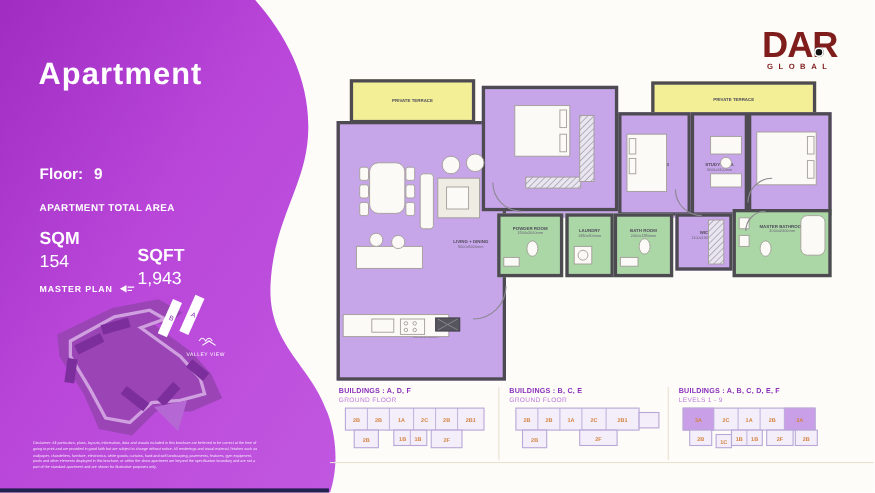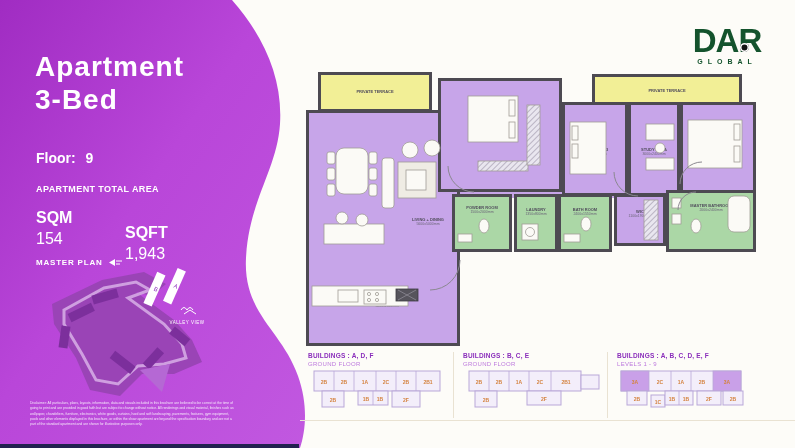--- a/index.html
+++ b/index.html
@@ -13,21 +13,21 @@
   #floor-line .v{margin-left:6px;}
   #area-header{left:36px;top:184px;font-size:9px;font-weight:bold;letter-spacing:.4px;}
   .area-col{position:absolute;color:#fff;font-size:16px;}
   .area-col .lab{font-weight:bold;margin-bottom:3px;}
   #sqm-col{left:36px;top:209px;}
   #sqft-col{left:125px;top:224px;}
   #masterplan-label{left:36px;top:258px;font-size:8px;font-weight:bold;letter-spacing:.8px;display:flex;gap:5px;}
   #masterplan-svg{position:absolute;left:24px;top:262px;}
   #disclaimer{left:30px;top:401px;width:208px;font-size:3.4px;line-height:1.55;color:rgba(255,255,255,.85);}
   
-  #logo{position:absolute;right:22px;top:24px;width:92px;text-align:center;color:#14532d;}
+  #logo{position:absolute;right:22px;top:24px;width:92px;text-align:center;color:#7f1d1d;}
   #logo .main{font-size:33px;font-weight:900;letter-spacing:-1px;line-height:34px;position:relative;}
   #logo .globe{position:absolute;width:9px;height:9px;border-radius:50%;background:#111;
                box-shadow:inset 0 0 0 1.5px #fff;right:24px;bottom:6px;}
   #logo .sub{font-size:7px;letter-spacing:5px;font-weight:bold;margin-top:0px;}
   
   #plan{position:absolute;left:298px;top:64px;width:468px;height:290px;}
   .room{position:absolute;box-sizing:border-box;border:3px solid #4d4a52;}
   .purple{background:#c7a5e9;}
   .wet{background:#abd7a6;}
   .terr{background:#f2ef96;}
@@ -59,21 +59,20 @@
         <stop offset="0.45" stop-color="#b946d9"></stop>
         <stop offset="1" stop-color="#c158e0"></stop>
       </linearGradient>
     </defs>
     <path d="M0,0 H232 C262,34 283,76 280,124 C277,170 249,200 246,258 C243,314 282,330 298,376 C308,404 306,430 300,448 H0 Z" fill="url(#pg)"></path>
     <rect x="0" y="444" width="299" height="4" fill="#222150"></rect>
   </svg>
 
   <div class="panel-text" id="title">
     <div>Apartment</div>
-    <div>3-Bed</div>
   </div>
   <div class="panel-text" id="floor-line">
     <span>Floor:</span>
     <span class="v">9</span>
   </div>
   <div class="panel-text" id="area-header">APARTMENT TOTAL AREA</div>
   <div class="area-col" id="sqm-col">
     <div class="lab">SQM</div>
     <div>154</div>
   </div>

